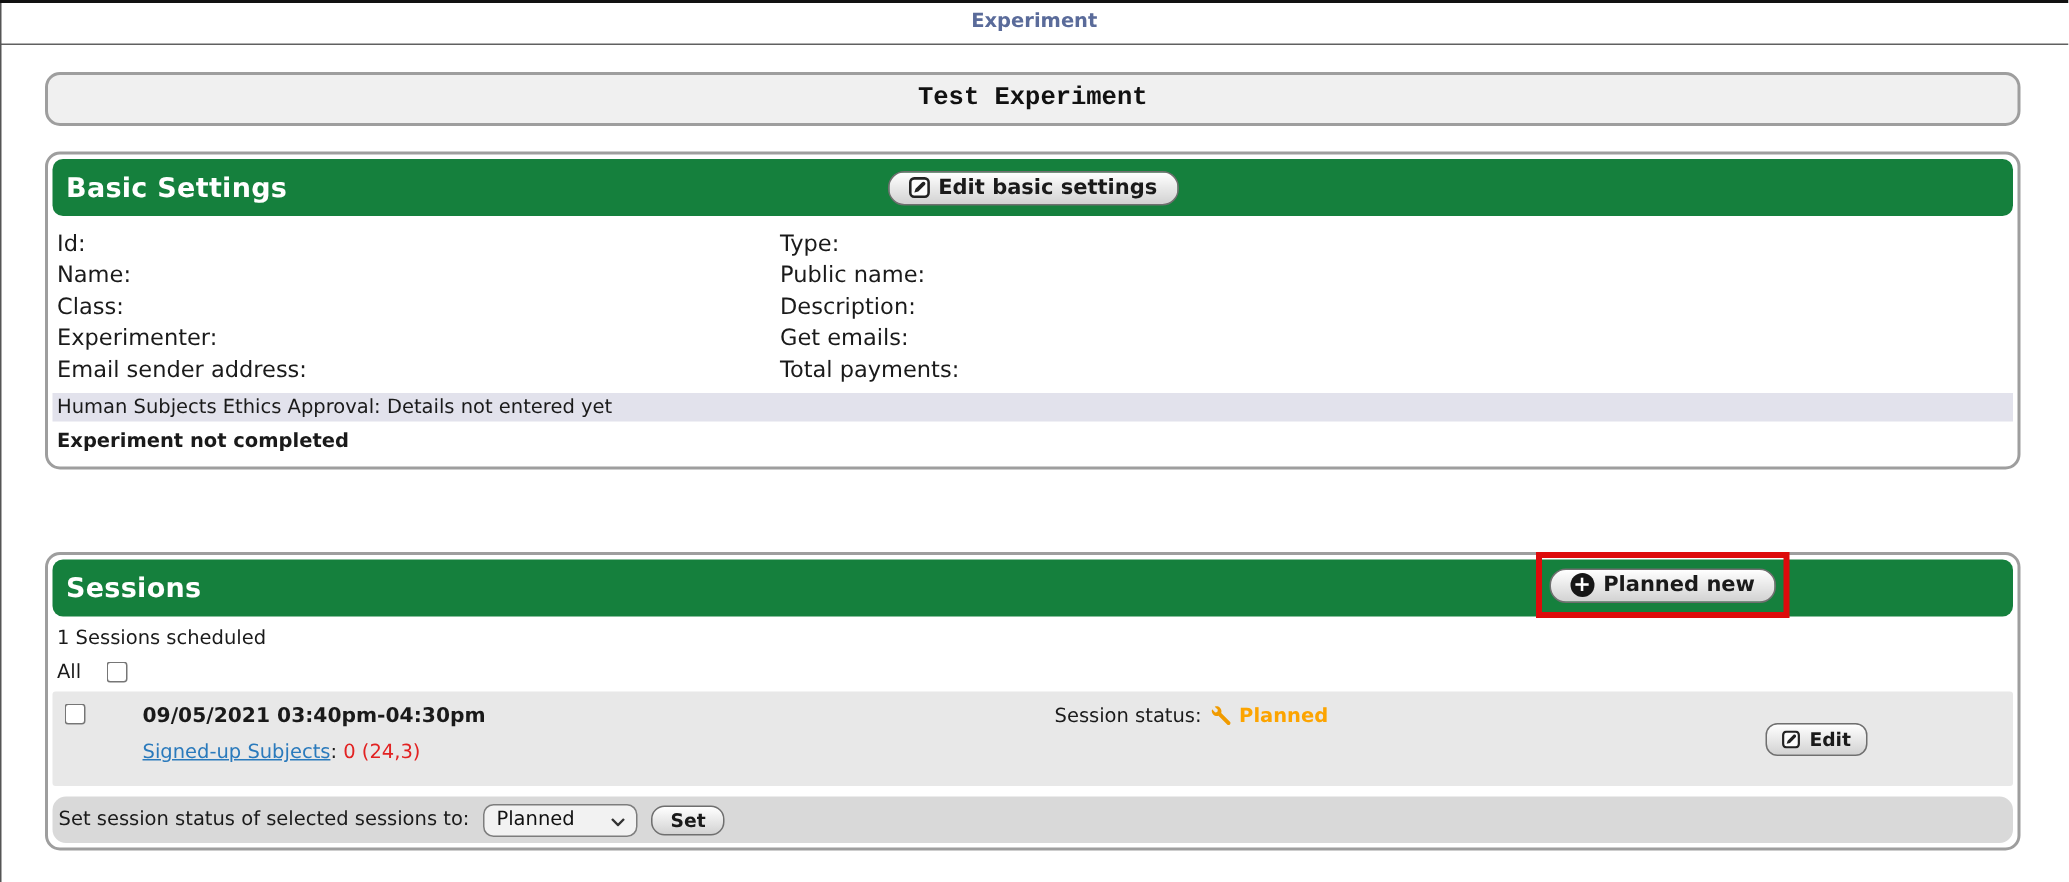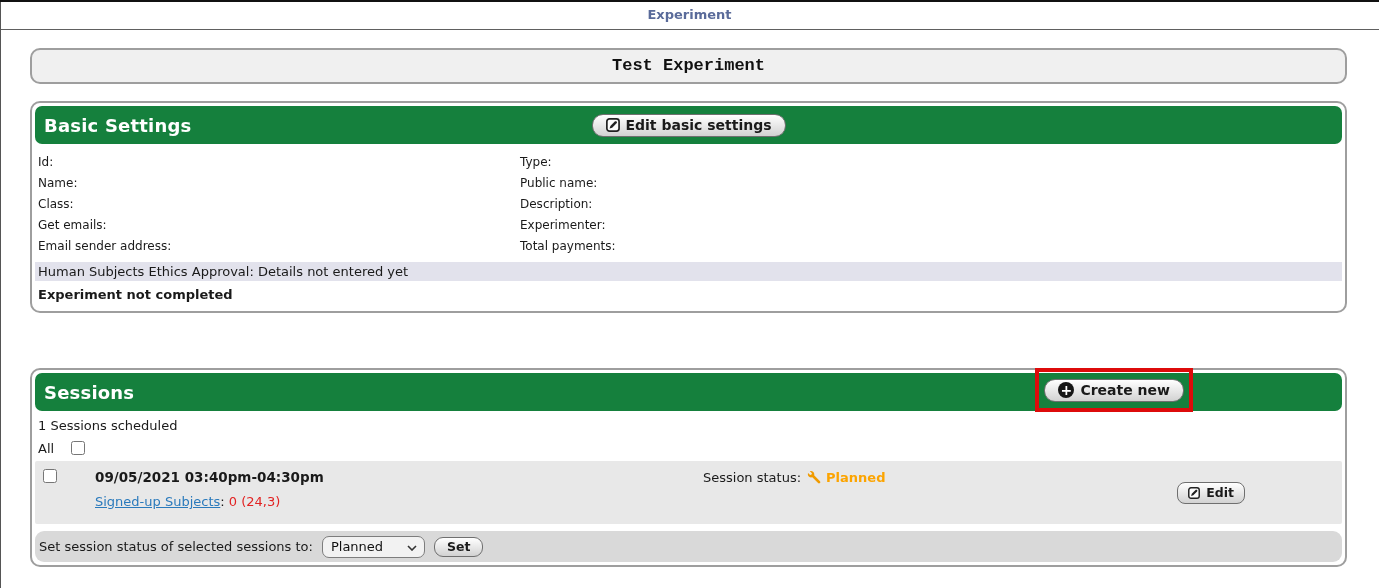--- a/index.html
+++ b/index.html
@@ -46,21 +46,21 @@
 
   .edit-ico { display:inline-block; width:14px; height:14px; }
   .edit-ico.small { width:12px; height:12px; }
   .plus-ico {
     width:16px; height:16px; border-radius:50%; background:#161616; color:#fff;
     display:inline-flex; align-items:center; justify-content:center;
     font-size:14px; font-weight:bold; line-height:1; padding-bottom:1px;
   }
 
   .fields { display:grid; grid-template-columns:482px 1fr; margin-top:8px; }
-  .field-label { height:21px; line-height:21px; padding-left:3px; font-size:12px; }
+  .field-label { height:21px; line-height:21px; padding-left:3px; font-size:15px; }
 
   .ethics-row { margin-top:5px; background:#e2e2ec; height:19px; line-height:19px; padding-left:3px; }
   .completion { font-weight:bold; margin:6px 0 6px; padding-left:3px; }
 
   .create-wrap {
     position:absolute; right:149px; top:-5px;
     border:4px solid #dd0b0b; padding:7px 5px 6px; background:transparent;
   }
 
   .scheduled { margin:6px 0 0 3px; line-height:18px; }
@@ -118,37 +118,37 @@
       </button>
     </div>
 
     <div class="fields">
       <div class="field-label">Id:</div>
       <div class="field-label">Type:</div>
       <div class="field-label">Name:</div>
       <div class="field-label">Public name:</div>
       <div class="field-label">Class:</div>
       <div class="field-label">Description:</div>
+      <div class="field-label">Experimenter:</div>
       <div class="field-label">Get emails:</div>
-      <div class="field-label">Experimenter:</div>
       <div class="field-label">Email sender address:</div>
       <div class="field-label">Total payments:</div>
     </div>
 
     <div class="ethics-row">Human Subjects Ethics Approval: Details not entered yet</div>
     <div class="completion">Experiment not completed</div>
   </div>
 
   <div class="panel sessions">
     <div class="panel-header">
       <span class="panel-title">Sessions</span>
       <div class="create-wrap">
         <button class="btn">
           <span class="plus-ico">+</span>
-          <span>Create new</span>
+          <span>Planned new</span>
         </button>
       </div>
     </div>
 
     <div class="scheduled">1 Sessions scheduled</div>
 
     <div class="all-row">
       <span>All</span>
       <input type="checkbox" style="">
     </div>

